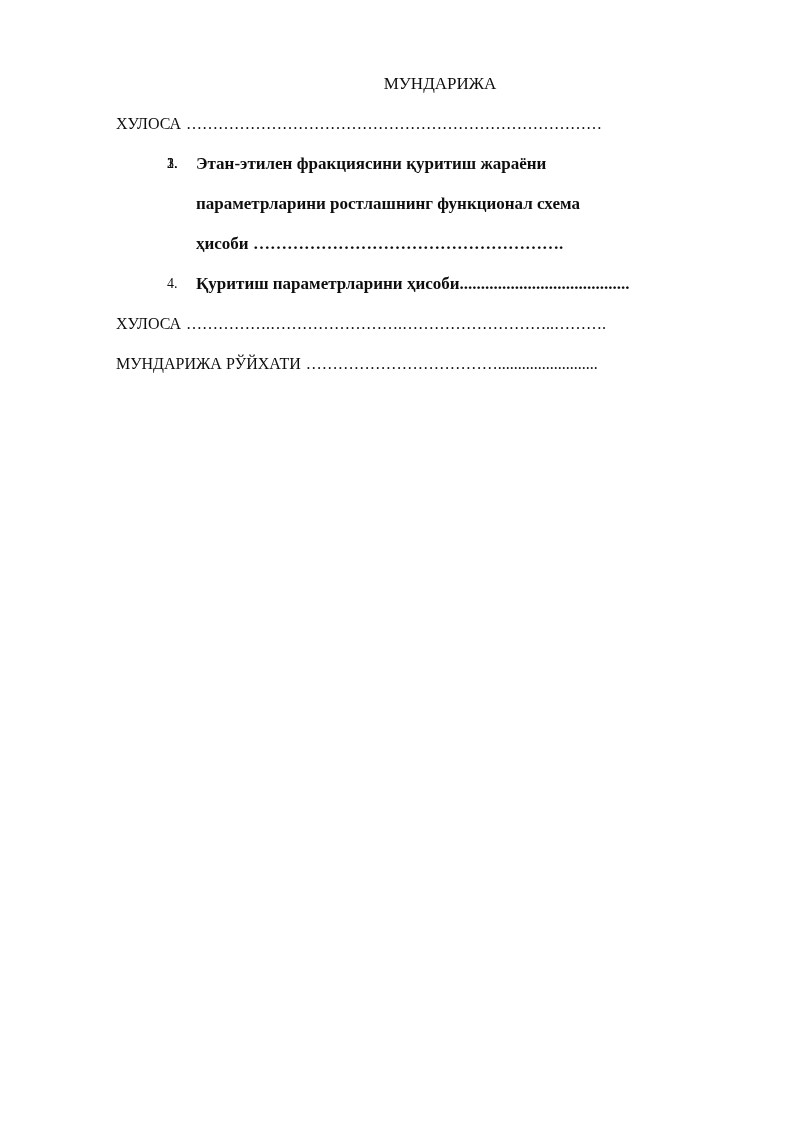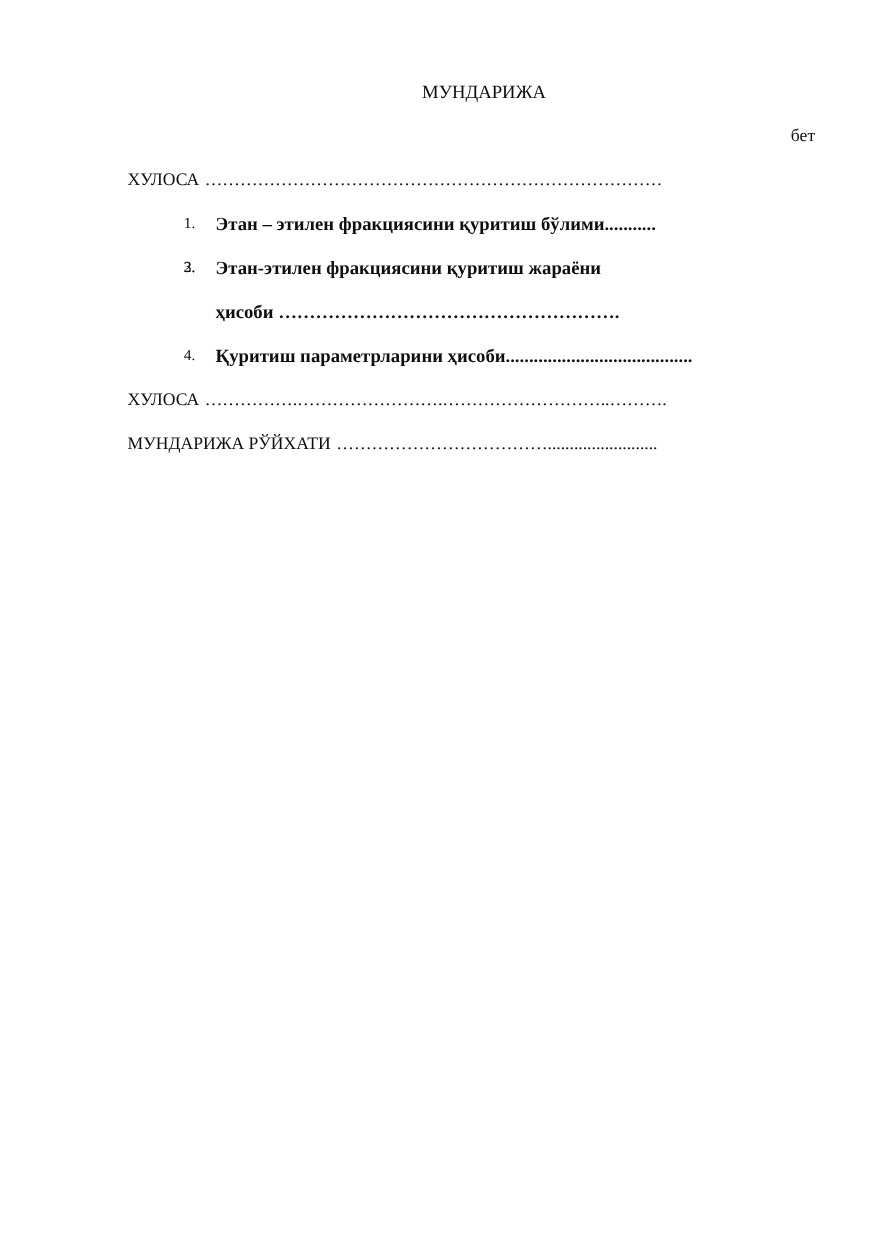--- a/index.html
+++ b/index.html
@@ -55,36 +55,35 @@
   }
 </style>
 </head>
 <body>
 
 <div class="page">
   <div class="content">
 
     <div class="line title-line">МУНДАРИЖА</div>
 
-    <div class="line bet-line">бет</div>
 
     <div class="line"><span>ХУЛОСА</span><span class="leader">……………………………………………………………………</span></div>
 
     <div class="toc-item">
       <span class="item-num">1.</span>
-      <div class="item-line">Этан – этилен фракциясини қуритиш бўлими...........</div>
     </div>
 
     <div class="toc-item">
       <span class="item-num">2.</span>
     </div>
 
     <div class="toc-item">
       <span class="item-num">3.</span>
       <div class="item-line">Этан-этилен фракциясини қуритиш жараёни</div>
+      <div class="item-line">параметрларини ростлашнинг функционал схема</div>
       <div class="item-line">ҳисоби ……………………………………………….</div>
     </div>
 
     <div class="toc-item">
       <span class="item-num">4.</span>
       <div class="item-line">Қуритиш параметрларини ҳисоби........................................</div>
     </div>
 
     <div class="line"><span>ХУЛОСА</span><span class="leader">…………….…………………….………………………..……….</span></div>
 

